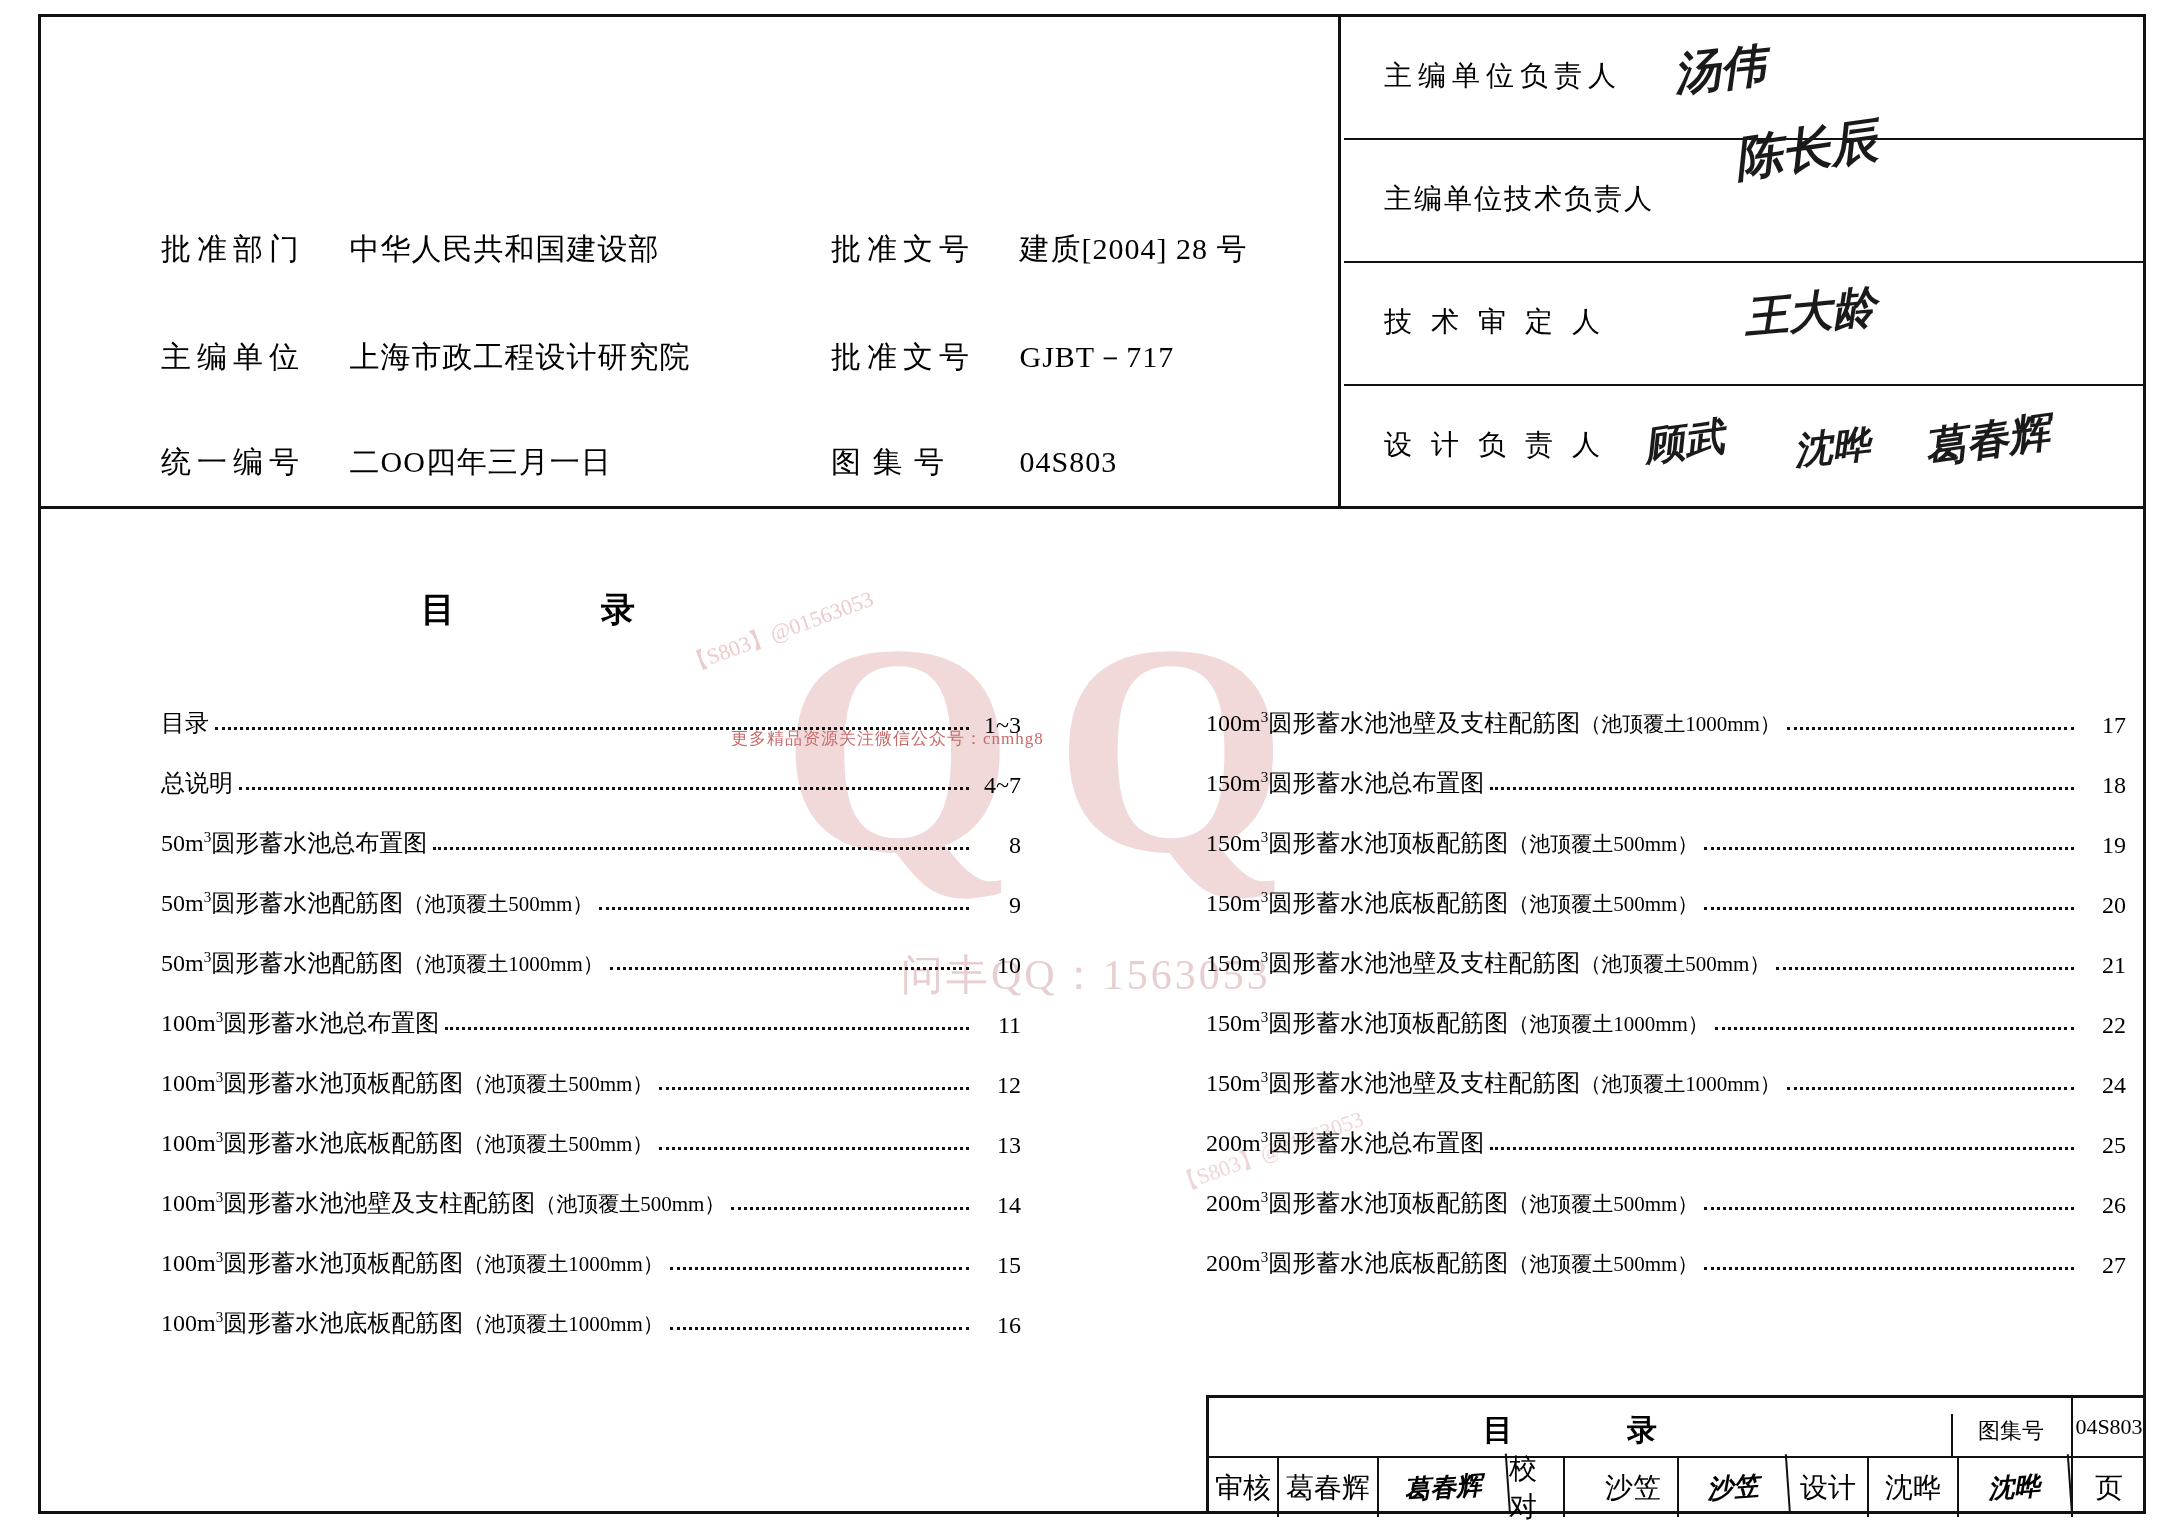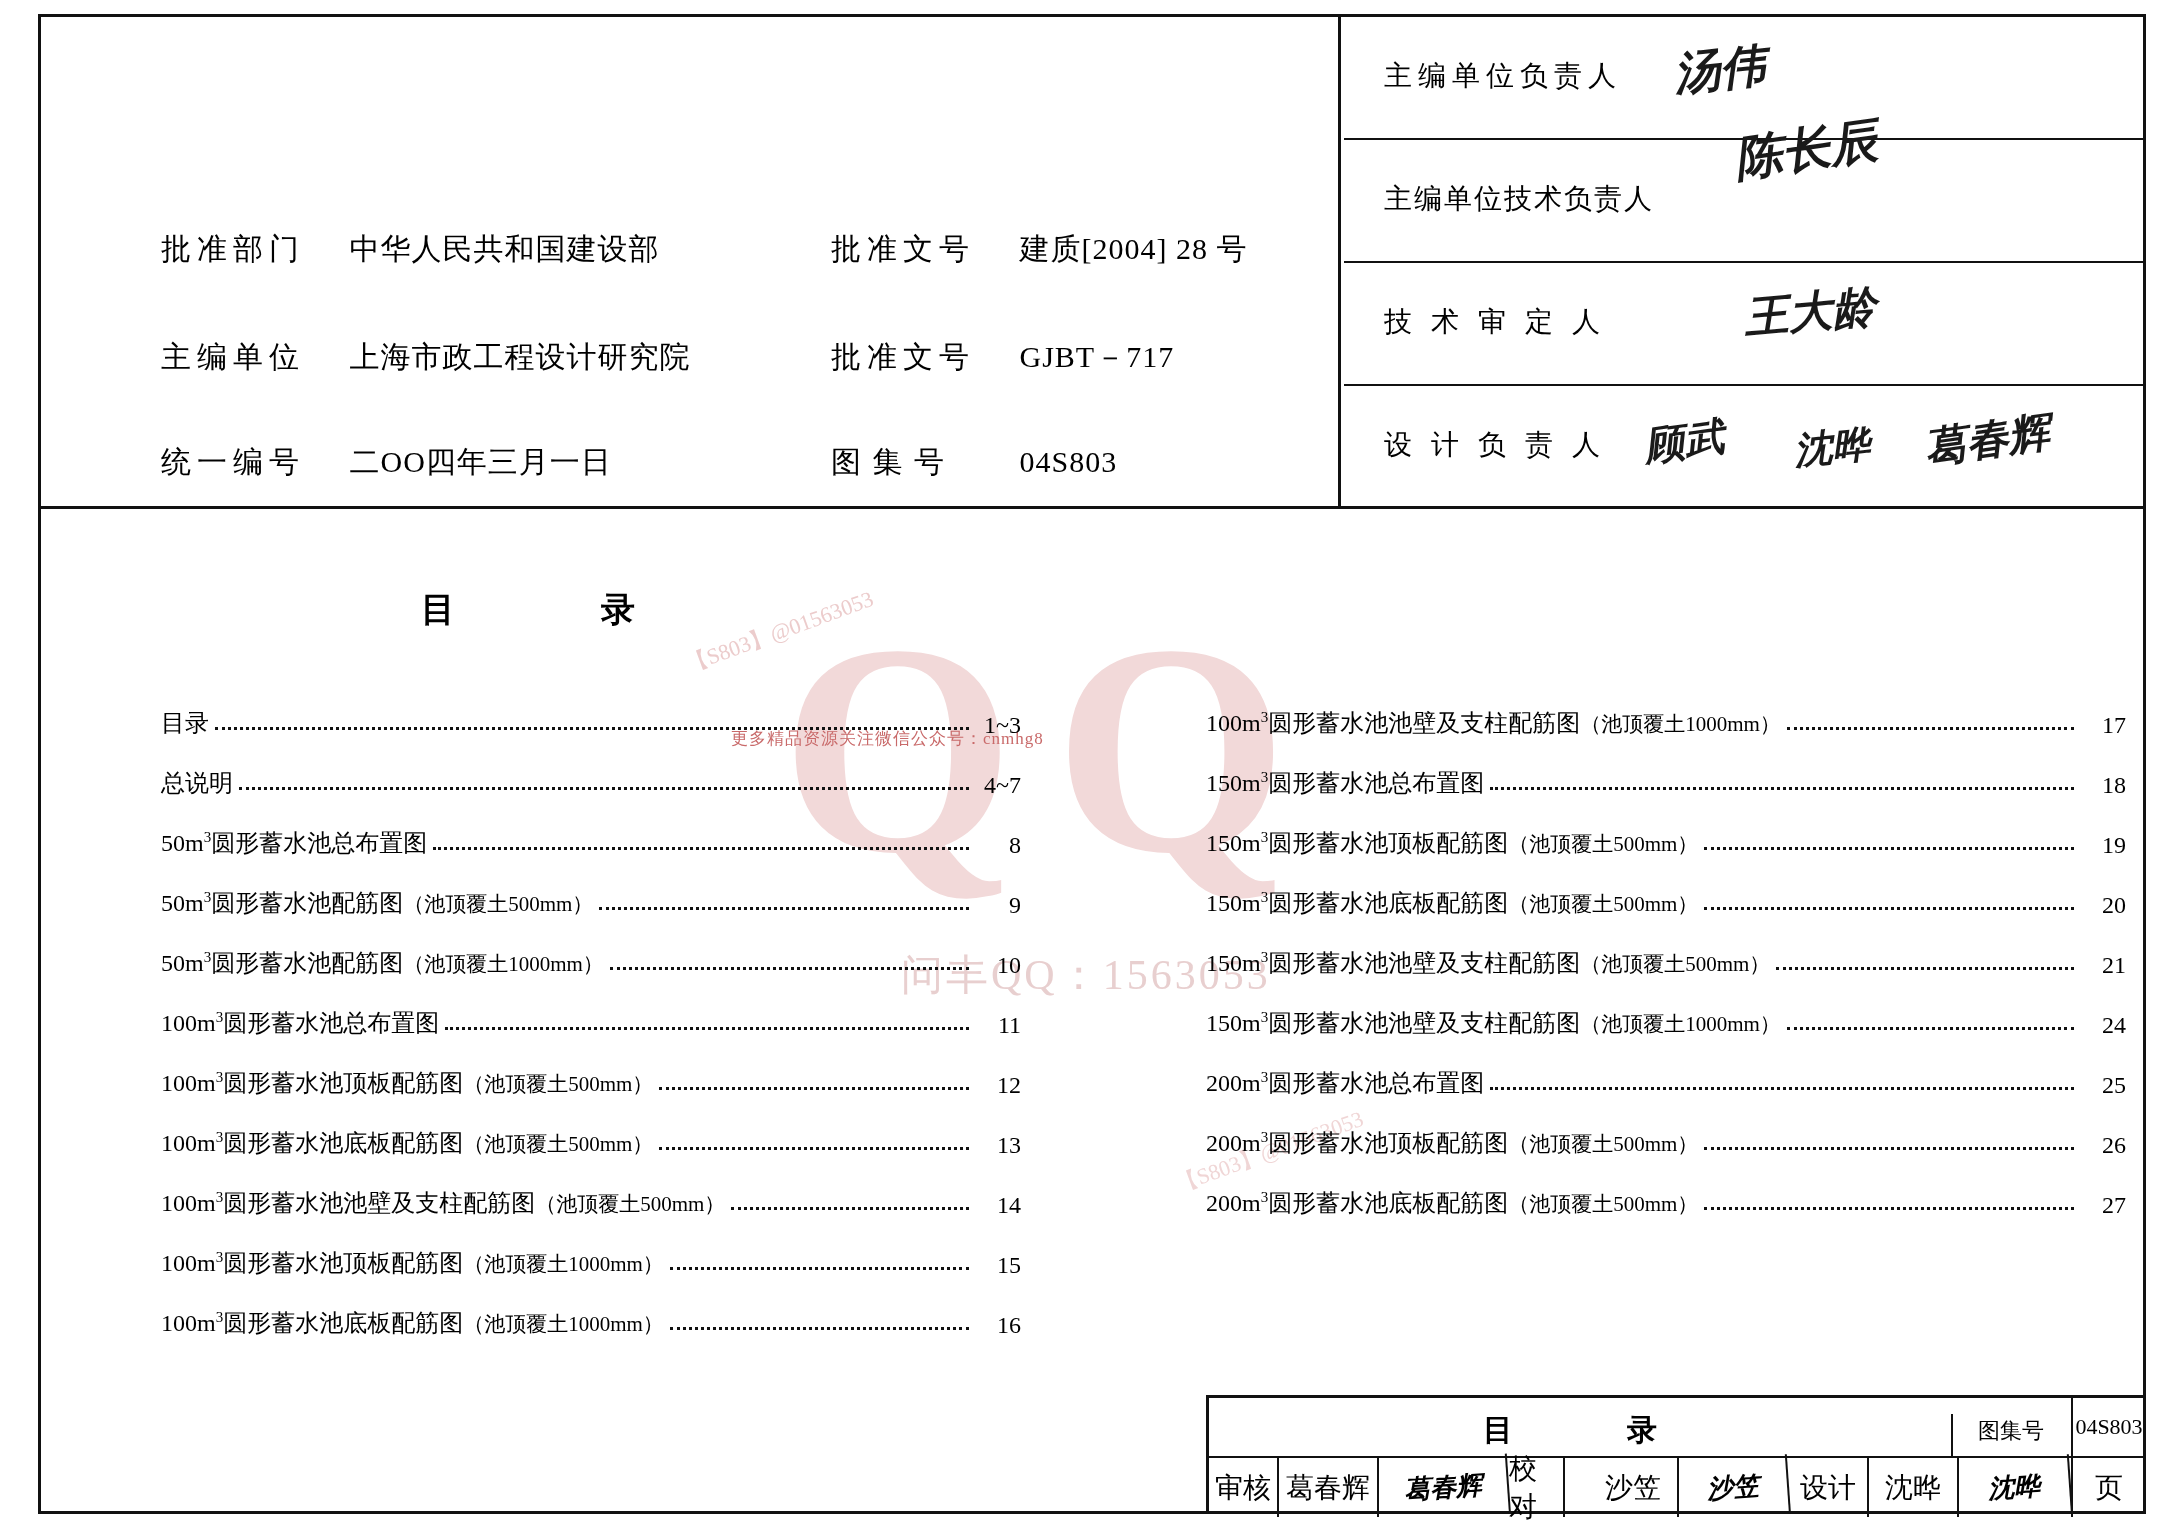--- a/index.html
+++ b/index.html
@@ -432,20 +432,25 @@
       </div>
       <div class="toc-item">
         <span class="toc-text">150m<span class="sup">3</span>圆形蓄水池底板配筋图<span class="paren">（池顶覆土500mm）</span></span>
         <span class="toc-dots"></span>
         <span class="toc-page">20</span>
       </div>
       <div class="toc-item">
         <span class="toc-text">150m<span class="sup">3</span>圆形蓄水池池壁及支柱配筋图<span class="paren">（池顶覆土500mm）</span></span>
         <span class="toc-dots"></span>
         <span class="toc-page">21</span>
+      </div>
+      <div class="toc-item">
+        <span class="toc-text">150m<span class="sup">3</span>圆形蓄水池顶板配筋图<span class="paren">（池顶覆土1000mm）</span></span>
+        <span class="toc-dots"></span>
+        <span class="toc-page">22</span>
       </div>
       <div class="toc-item">
         <span class="toc-text">150m<span class="sup">3</span>圆形蓄水池池壁及支柱配筋图<span class="paren">（池顶覆土1000mm）</span></span>
         <span class="toc-dots"></span>
         <span class="toc-page">24</span>
       </div>
       <div class="toc-item">
         <span class="toc-text">200m<span class="sup">3</span>圆形蓄水池总布置图</span>
         <span class="toc-dots"></span>
         <span class="toc-page">25</span>

